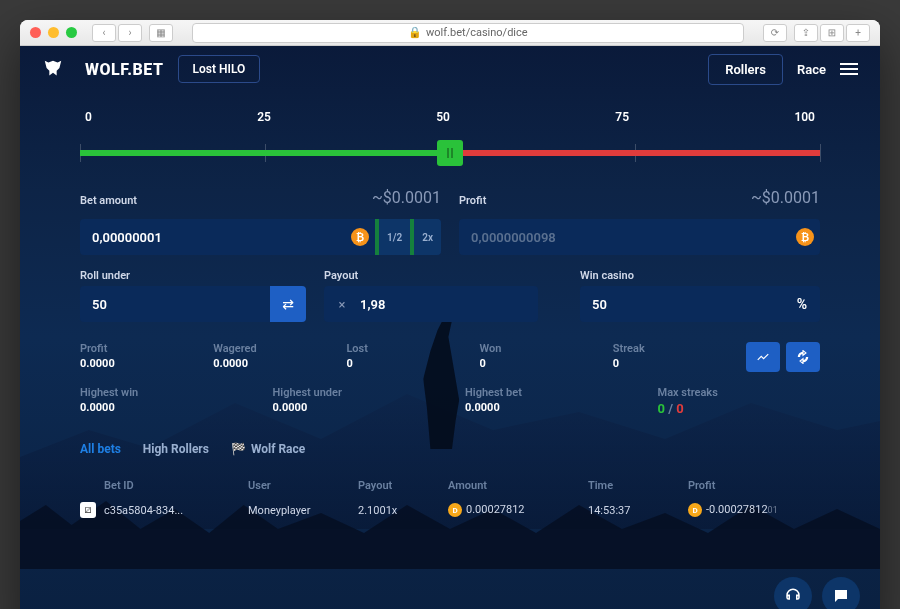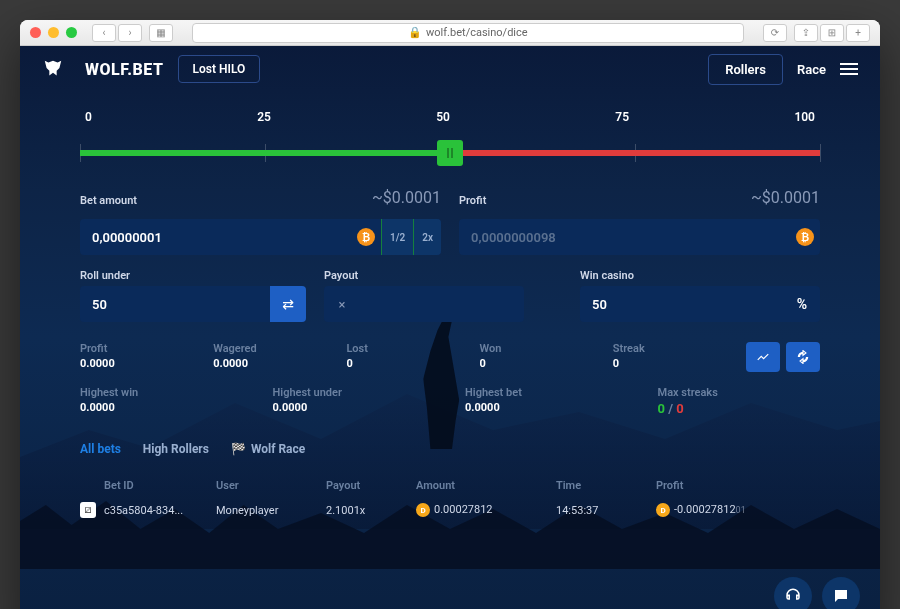--- a/index.html
+++ b/index.html
@@ -37,21 +37,21 @@
 .slider-handle div{width:2px;height:10px;background:rgba(0,0,0,.3)}
 .form-row{display:flex;gap:18px;margin-top:14px}
 .form-col{flex:1}
 .form-label-row{display:flex;justify-content:space-between;align-items:flex-end;margin-bottom:12px}
 .form-label{color:#d0d8e8;font-size:11px;font-weight:600}
 .form-hint{color:#8a9ab8;font-size:16px}
 .input-group{display:flex;height:36px;background:#0a2a5a;border-radius:4px;overflow:hidden}
 .input-group input{flex:1;background:transparent;border:none;color:#fff;padding:0 12px;font-size:13px;font-weight:600;outline:none}
 .input-group input::placeholder{color:#5a7090}
 .coin{width:18px;height:18px;border-radius:50%;background:#f7931a;display:flex;align-items:center;justify-content:center;color:#fff;font-size:10px;font-weight:700;align-self:center;margin-right:6px}
-.mini-btn{background:#0d3568;color:#9ab0d0;border:none;padding:0 8px;font-size:10px;font-weight:600;border-left:1px solid #15803d}
+.mini-btn{background:#0d3568;color:#9ab0d0;border:none;padding:0 8px;font-size:10px;font-weight:600;border-left:4px solid #15803d}
 .swap-btn{width:36px;background:#1e5fc4;color:#fff;border:none;display:flex;align-items:center;justify-content:center;font-size:14px}
 .payout-prefix{width:36px;display:flex;align-items:center;justify-content:center;color:#8a9ab8;font-size:13px}
 .pct-suffix{width:36px;display:flex;align-items:center;justify-content:center;color:#fff;font-size:14px;font-weight:600}
 .bet-row{display:flex;align-items:center;justify-content:center;gap:14px;margin-top:20px}
 .gear-btn{width:38px;height:38px;border-radius:50%;background:#0d2a52;display:flex;align-items:center;justify-content:center;color:#8a9ab8;position:absolute;left:60px}
 .side-btn{width:44px;height:44px;border-radius:6px;background:transparent;border:1.5px solid #3a5a8a;display:flex;align-items:center;justify-content:center;color:#fff}
 .bet-btn{width:64px;height:64px;border-radius:50%;background:radial-gradient(circle,#2acc3a,#1ea82a);border:none;color:#fff;font-weight:800;font-size:14px;letter-spacing:.5px}
 .bet-row-wrap{position:relative;margin-top:24px;height:64px}
 .stats-row{display:flex;gap:30px;margin-top:20px}
 .stat{flex:1}
@@ -63,21 +63,21 @@
 .stat2{flex:1}
 .max-streaks{color:#fff;font-size:13px;font-weight:700;margin-top:2px}
 .ms-green{color:#2ac23a}.ms-red{color:#e03c3c}.ms-sep{color:#6a80a0}
 .tabs{display:flex;gap:22px;margin-top:26px;border-bottom:1px solid rgba(255,255,255,0);padding-bottom:8px}
 .tab{color:#9ab0d0;font-size:12px;font-weight:700;cursor:pointer}
 .tab.active{color:#1e7fe4}
 .tab-flag{display:flex;align-items:center;gap:5px}
 .table-header{display:flex;color:#6a80a0;font-size:11px;font-weight:600;margin-top:10px;padding:4px 0}
 .table-row{display:flex;align-items:center;color:#d0d8e8;font-size:11px;padding:6px 0}
 .th-icon{width:24px}
-.th-betid{width:112px}
+.th-betid{width:144px}
 .th-user{width:110px}
 .th-payout{width:90px}
 .th-amount{width:140px}
 .th-time{width:100px}
 .th-profit{flex:1}
 .dice-icon{width:16px;height:16px;background:#fff;border-radius:3px;display:inline-flex;align-items:center;justify-content:center;font-size:8px;color:#333}
 .coin-sm{width:14px;height:14px;border-radius:50%;background:#f7a81a;display:inline-flex;align-items:center;justify-content:center;color:#fff;font-size:8px;font-weight:700;margin-right:4px;vertical-align:middle}
 .fab-row{position:absolute;right:20px;bottom:14px;display:flex;gap:10px;z-index:3}
 .fab{width:38px;height:38px;border-radius:50%;background:#0d3568;display:flex;align-items:center;justify-content:center;color:#fff;font-size:16px}
 svg{display:block}
@@ -186,20 +186,21 @@
           <div class="form-label">Roll under</div>
           <div class="input-group" style="margin-top:4px">
             <input value="50" style="">
             <button class="swap-btn">⇄</button>
           </div>
         </div>
         <div class="form-col" style="flex:0 0 200px">
           <div class="form-label">Payout</div>
           <div class="input-group" style="margin-top:4px">
             <span class="payout-prefix">×</span>
+            <input style="padding-left: 0px;" value="1,98">
           </div>
         </div>
         <div class="form-col" style="flex:1"></div>
         <div class="form-col" style="flex:0 0 240px">
           <div class="form-label">Win casino</div>
           <div class="input-group" style="margin-top:4px">
             <input value="50" style="">
             <span class="pct-suffix">%</span>
           </div>
         </div>

